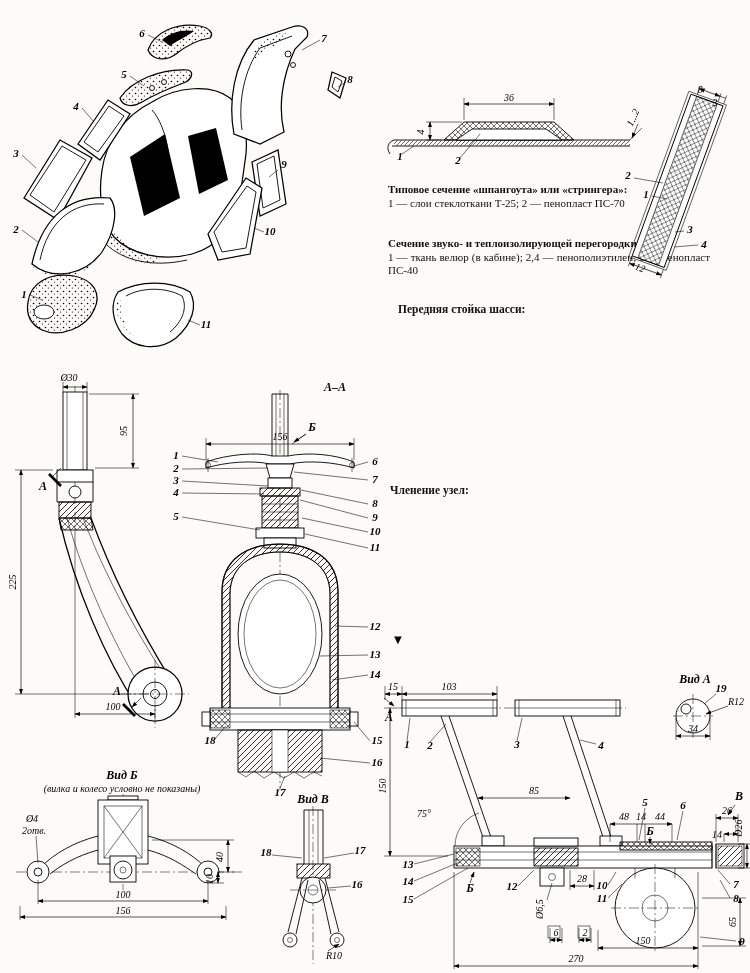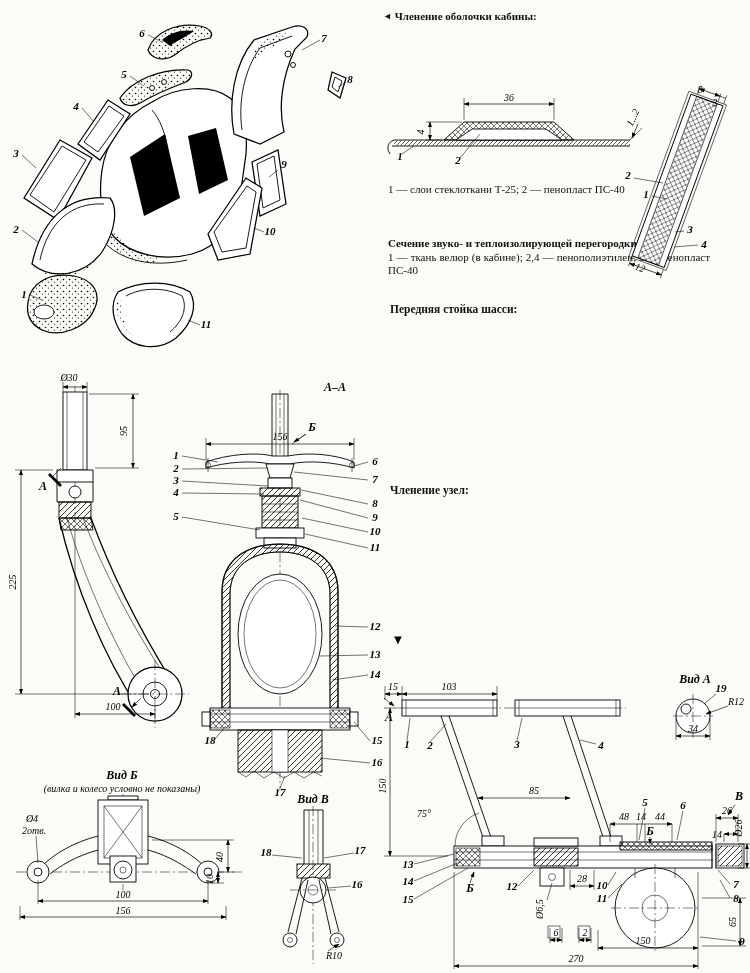--- a/index.html
+++ b/index.html
@@ -112,34 +112,33 @@
   <text class="co" x="14" y="155">3</text>
   <text class="co" x="348" y="81">8</text>
   <text class="co" x="14" y="231">2</text>
   <text class="co" x="282" y="166">9</text>
   <text class="co" x="268" y="233">10</text>
   <text class="co" x="22" y="296">1</text>
   <text class="co" x="204" y="326">11</text>
 </svg>
 
 <div class="tblock" style="left:383px;top:10px;width:362px">
-  <div><span style="font-size:9px;vertical-align:1px">◄</span>
-  <b>Членение оболочки кабины:</b></div>
 </div>
 
 <div class="tblock" style="left:388px;top:183px;width:330px">
-  <div class="body">1 — слои стеклоткани Т-25; 2 — пенопласт ПС-40</div>
+  <div><b>Типовое сечение «шпангоута» или «стрингера»:</b></div>
+  <div class="body">1 — слои стеклоткани Т-25; 2 — пенопласт ПС-70</div>
 </div>
 
 <div class="tblock" style="left:388px;top:237px;width:322px">
   <div><b>Сечение звуко- и теплоизолирующей перегородки:</b></div>
   <div class="body">1 — ткань велюр (в кабине); 2,4 — пенополиэтилен; 3 — пенопласт ПС-40</div>
 </div>
 
-<div class="heading" style="left:390px;top:303px">Передняя стойка шасси:</div>
+<div class="heading" style="left:398px;top:303px">Передняя стойка шасси:</div>
 <div class="heading" style="left:390px;top:484px">Членение узел:</div>
 
 <svg width="260" height="88" viewBox="0 0 260 88" style="left:386px;top:84px">
   <path class="ol2" d="M8,56 L244,56 M6,62 L244,62 M8,56 C2,58 0,64 4,70"></path>
   <rect x="8" y="56.5" width="236" height="5" fill="url(#h45b)"></rect>
   <path class="ol2" style="fill:url(#xh)" d="M58,56 L78,38 L168,38 L188,56 Z"></path>
   <path class="ol2" style="fill:#fff" d="M70,56 L86,45 L160,45 L176,56 Z"></path>
   <path class="cl" d="M78,36 L78,14 M168,36 L168,14 M76,38 L40,38 M56,56 L40,56 M244,56 L256,44"></path>
   <line class="dl" x1="78" y1="20" x2="168" y2="20" marker-start="url(#ar)" marker-end="url(#ar)"></line>
   <line class="dl" x1="44" y1="38" x2="44" y2="56" marker-start="url(#ar)" marker-end="url(#ar)"></line>

